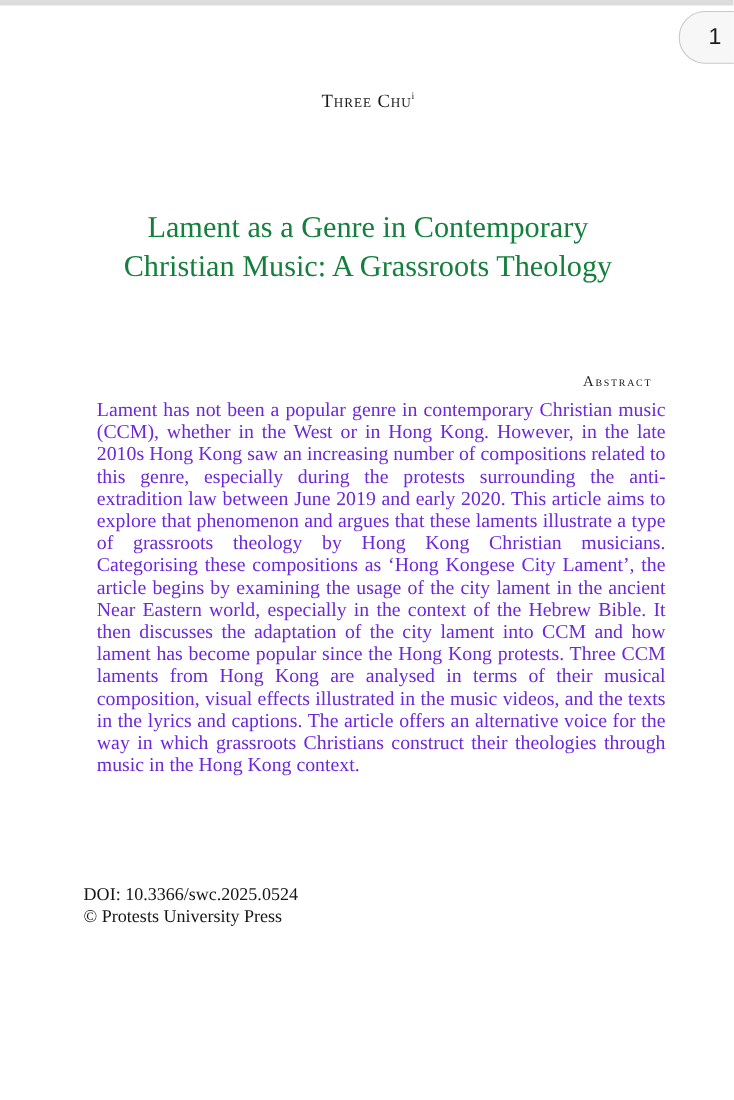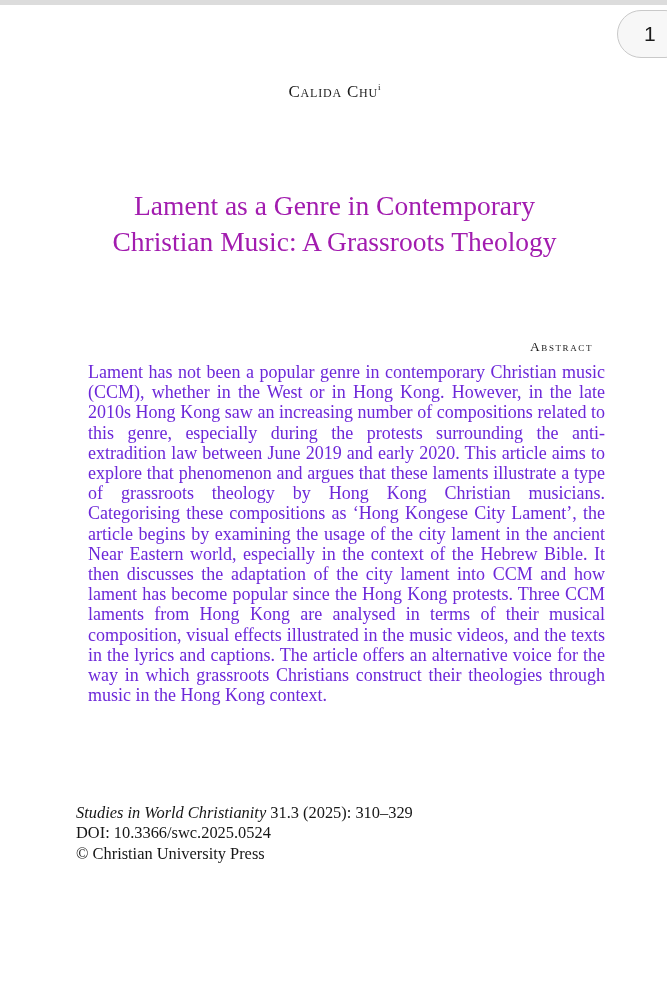--- a/index.html
+++ b/index.html
@@ -81,21 +81,21 @@
 
   .title {
     position: absolute;
     top: 188px;
     left: 0;
     width: 517px;
     text-align: center;
     font-size: 27.5px;
     line-height: 36px;
     font-weight: normal;
-    color: #a21caf;
+    color: #15803d;
     margin: 0;
   }
   .title .tline { display: block; white-space: nowrap; }
 
   .abstract-heading {
     position: absolute;
     top: 339px;
     left: 0;
     width: 517px;
     text-align: right;
@@ -137,32 +137,31 @@
 <div class="top-strip"></div>
 
 <div class="page-badge">
   <span>1</span>
 </div>
 
 <div class="page">
   <div class="content">
 
     <div class="author-line">
-      <span>Calida Chu</span><sup>i</sup>
+      <span>Three Chu</span><sup>i</sup>
     </div>
 
     <h1 class="title">
       <span class="tline">Lament as a Genre in Contemporary</span>
       <span class="tline">Christian Music: A Grassroots Theology</span>
     </h1>
 
     <div class="abstract-heading">Abstract</div>
 
     <p class="abstract-body">Lament has not been a popular genre in contemporary Christian music (CCM), whether in the West or in Hong Kong. However, in the late 2010s Hong Kong saw an increasing number of compositions related to this genre, especially during the protests surrounding the anti-extradition law between June 2019 and early 2020. This article aims to explore that phenomenon and argues that these laments illustrate a type of grassroots theology by Hong Kong Christian musicians. Categorising these compositions as ‘Hong Kongese City Lament’, the article begins by examining the usage of the city lament in the ancient Near Eastern world, especially in the context of the Hebrew Bible. It then discusses the adaptation of the city lament into CCM and how lament has become popular since the Hong Kong protests. Three CCM laments from Hong Kong are analysed in terms of their musical composition, visual effects illustrated in the music videos, and the texts in the lyrics and captions. The article offers an alternative voice for the way in which grassroots Christians construct their theologies through music in the Hong Kong context.</p>
 
     <div class="footer">
-      <span class="fline"><span class="journal">Studies in World Christianity</span> <span>31.3 (2025): 310–329</span></span>
       <span class="fline">DOI: 10.3366/swc.2025.0524</span>
-      <span class="fline">© Christian University Press</span>
+      <span class="fline">© Protests University Press</span>
     </div>
 
   </div>
 </div>
 
 </body></html>

